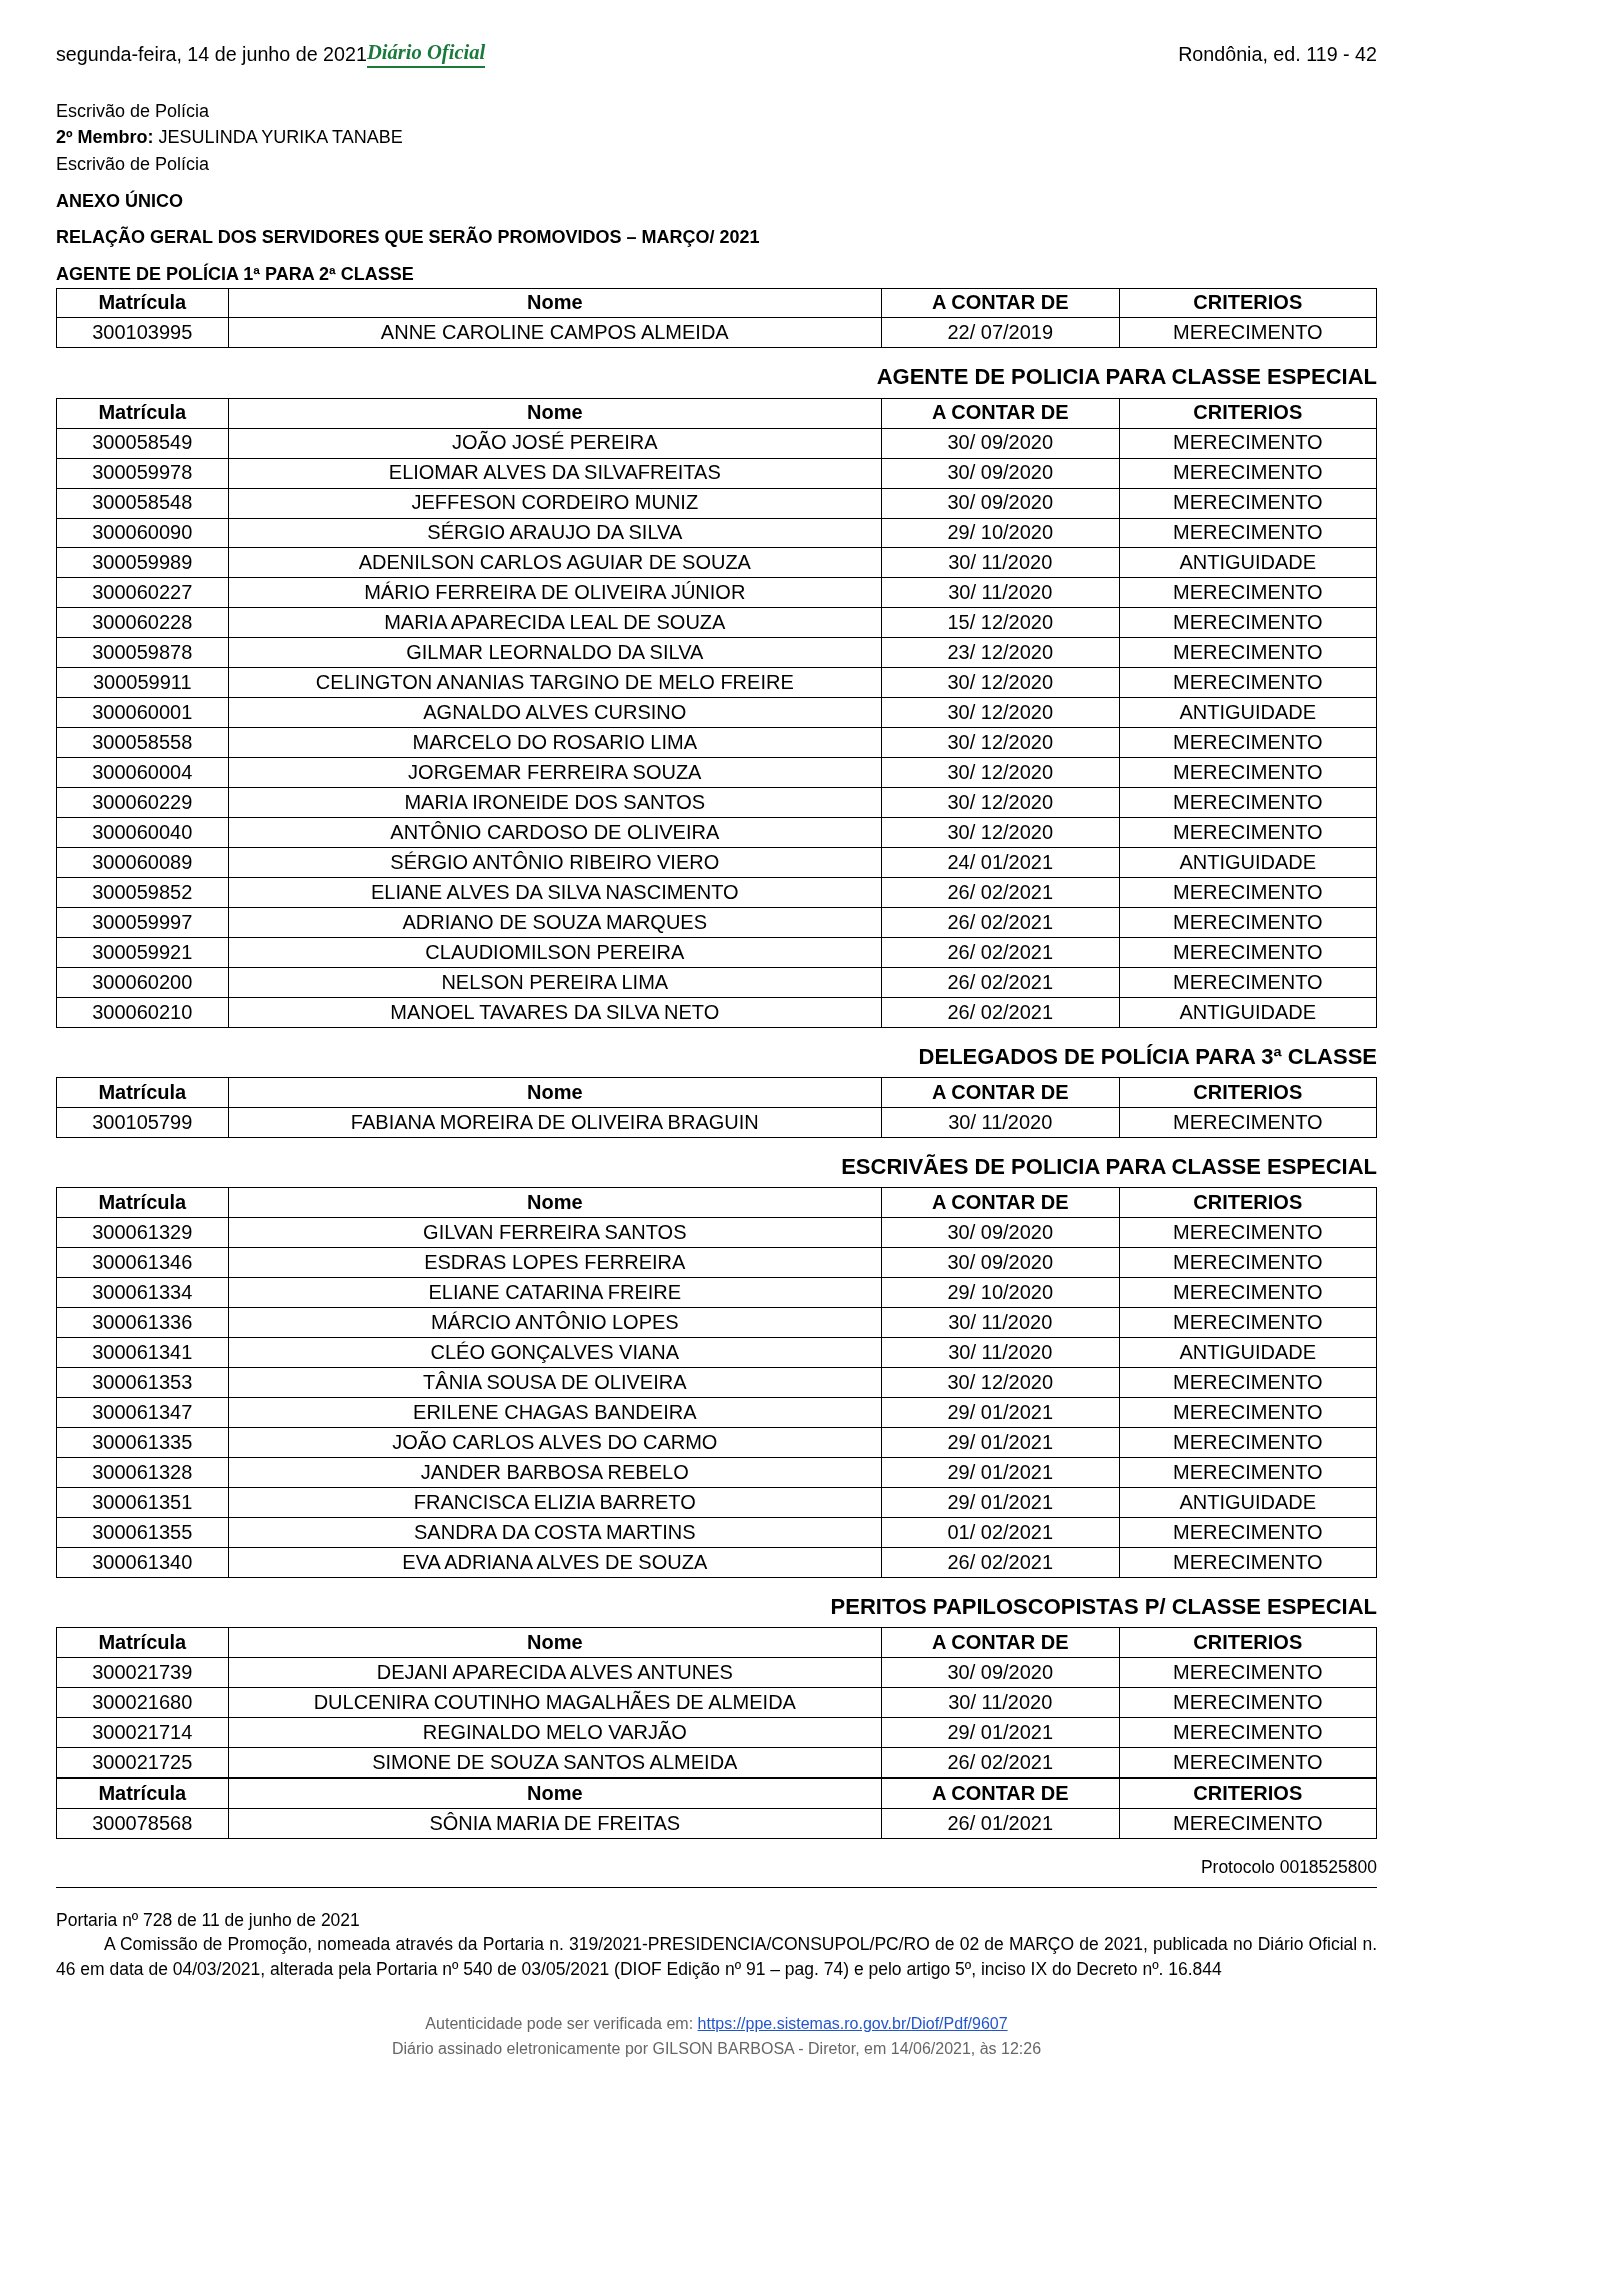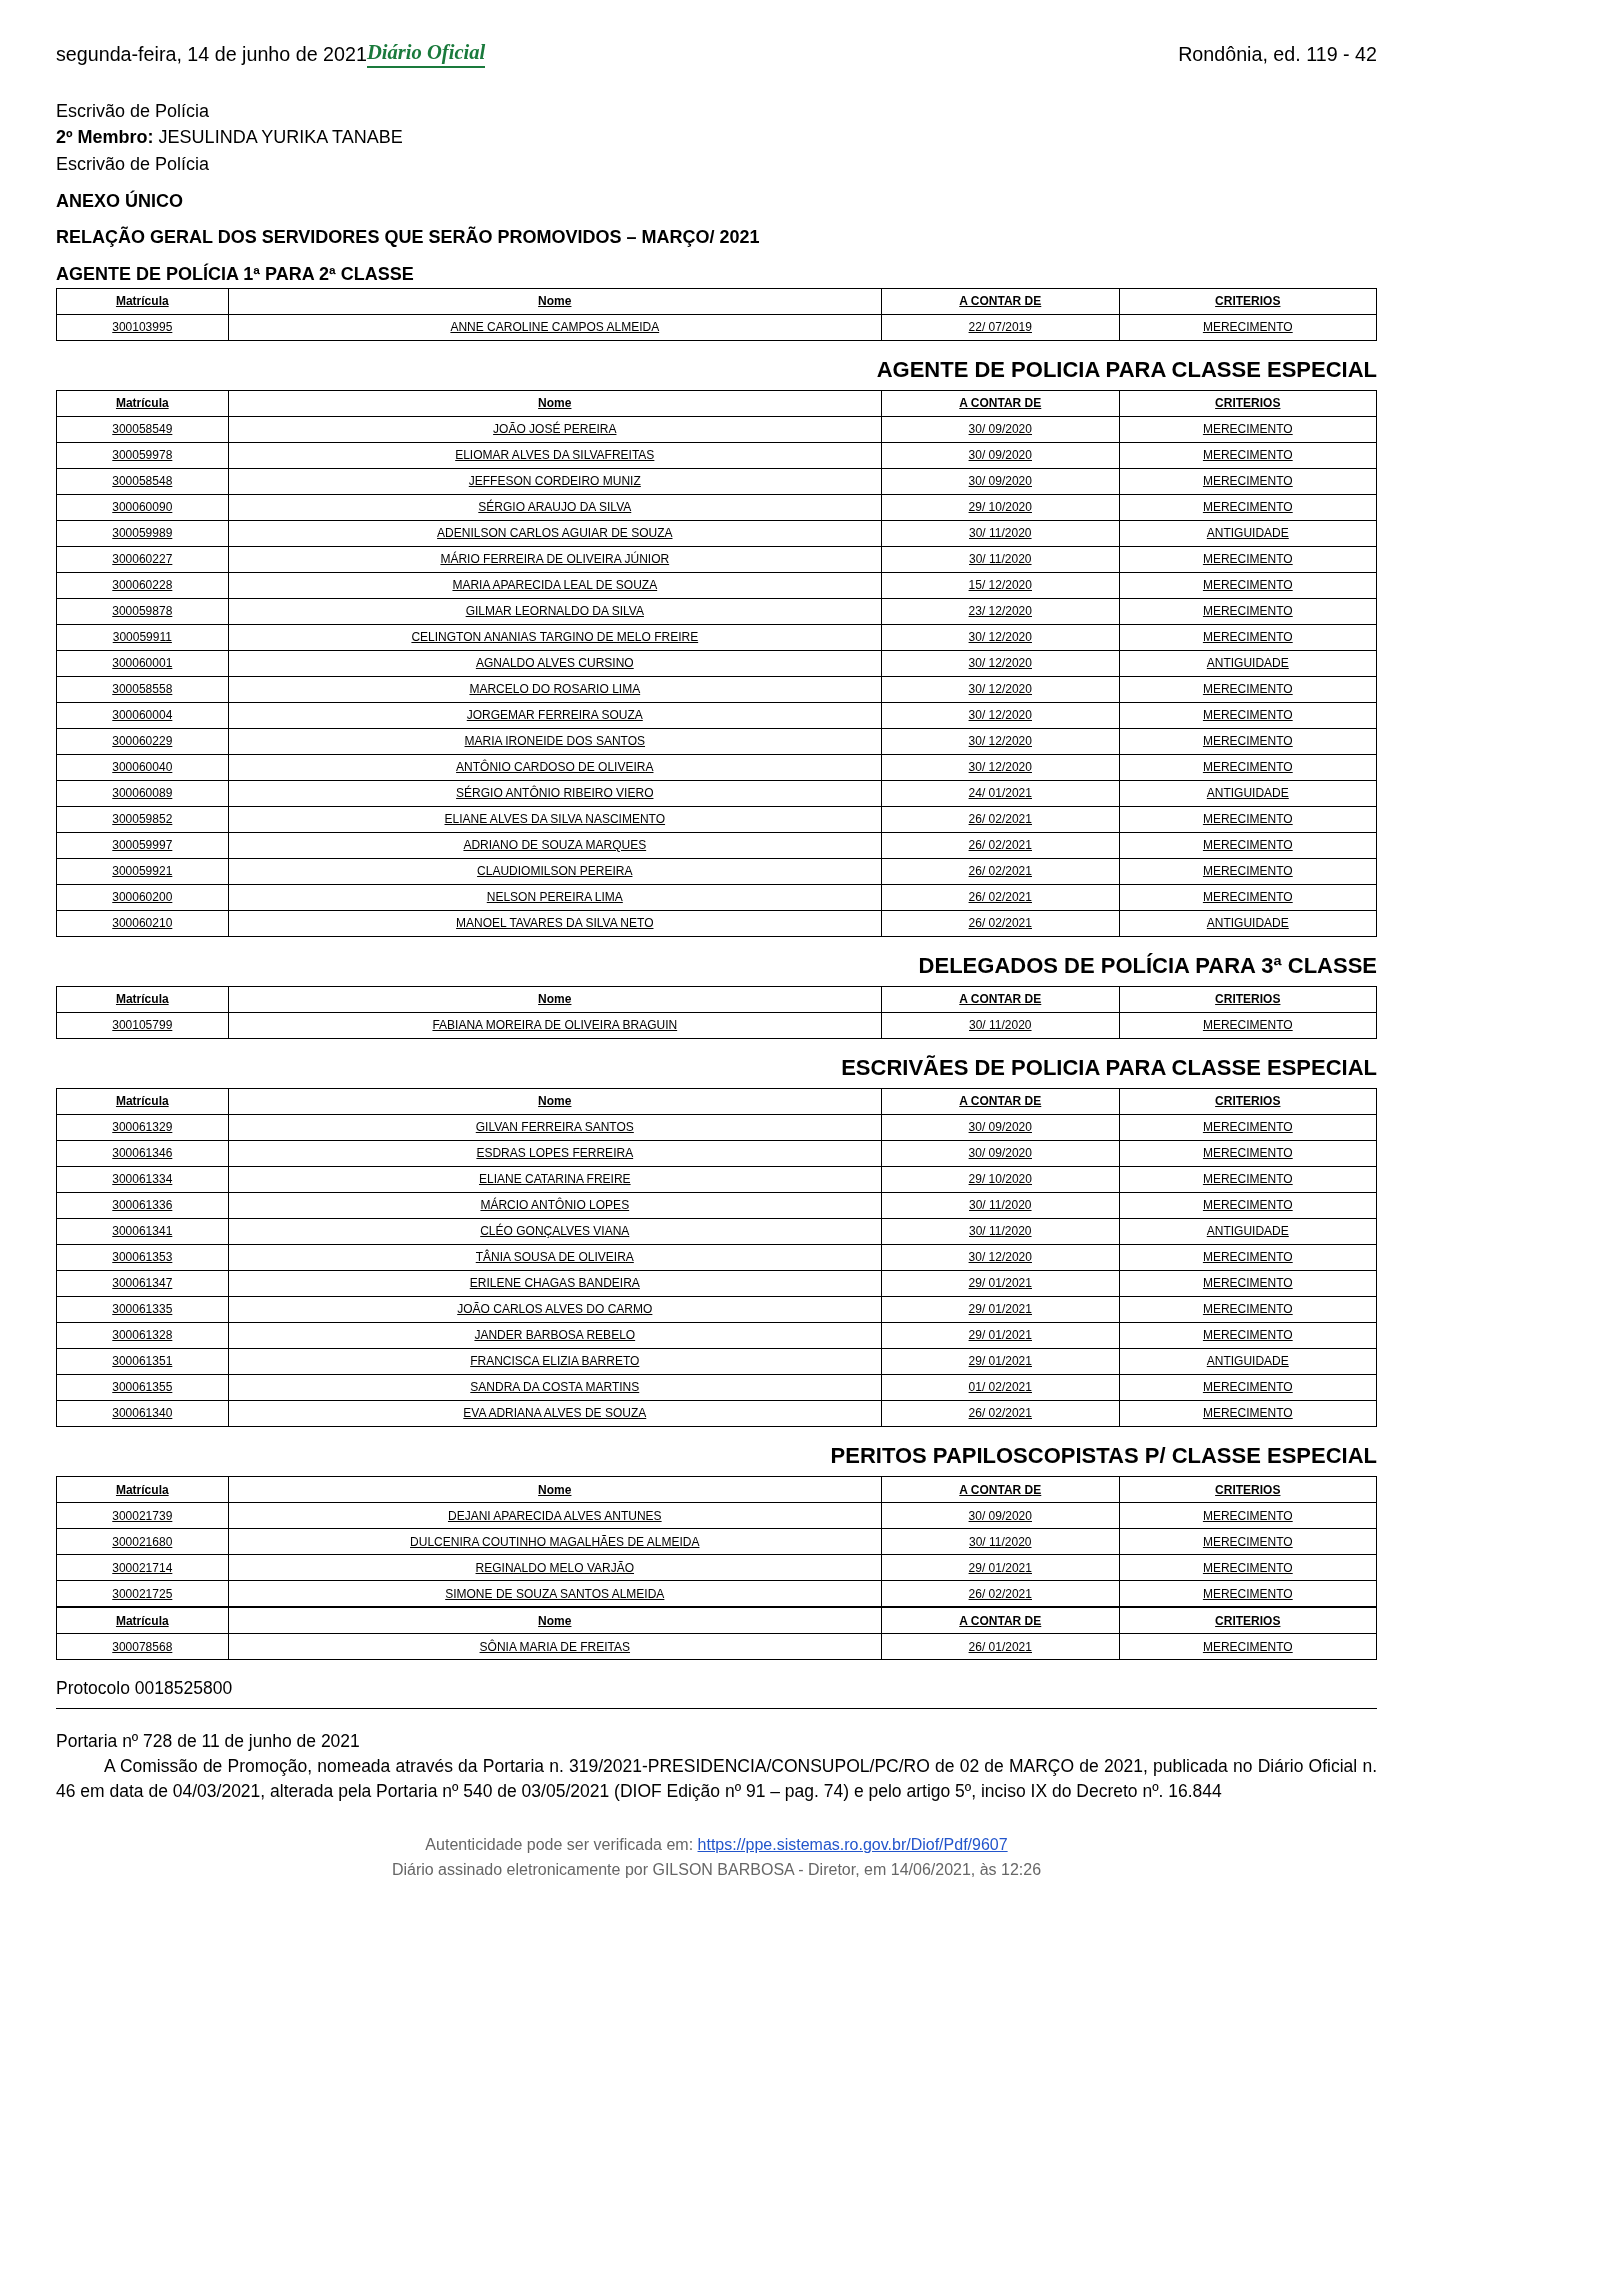--- a/index.html
+++ b/index.html
@@ -64,22 +64,21 @@
     font-size: 22px;
     font-weight: bold;
     margin: 16px 0 7.2px 0;
   }
 
   
   table.grid {
     border-collapse: collapse;
     width: 100%;
     table-layout: fixed;
-    font-size: 12px;
-    text-decoration: underline;
+    font-size: 20px;
   }
   table.grid th,
   table.grid td {
     border: 0.9px solid #000000;
     padding: 2.7px 3.6px;
     text-align: center;
     line-height: 1.18;
     height: 26px;
     box-sizing: border-box;
     overflow: hidden;
@@ -88,20 +87,21 @@
   table.grid th {
     font-weight: bold;
   }
   col.c-mat { width: 13.0%; }
   col.c-nome { width: 49.5%; }
   col.c-contar { width: 18.0%; }
   col.c-crit { width: 19.5%; }
 
   
   .protocol {
+    text-align: right;
     font-size: 17.5px;
     margin-top: 18px;
   }
   .rule {
     border: none;
     border-top: 0.9px solid #000000;
     margin: 9px 0 0 0;
   }
 
   

